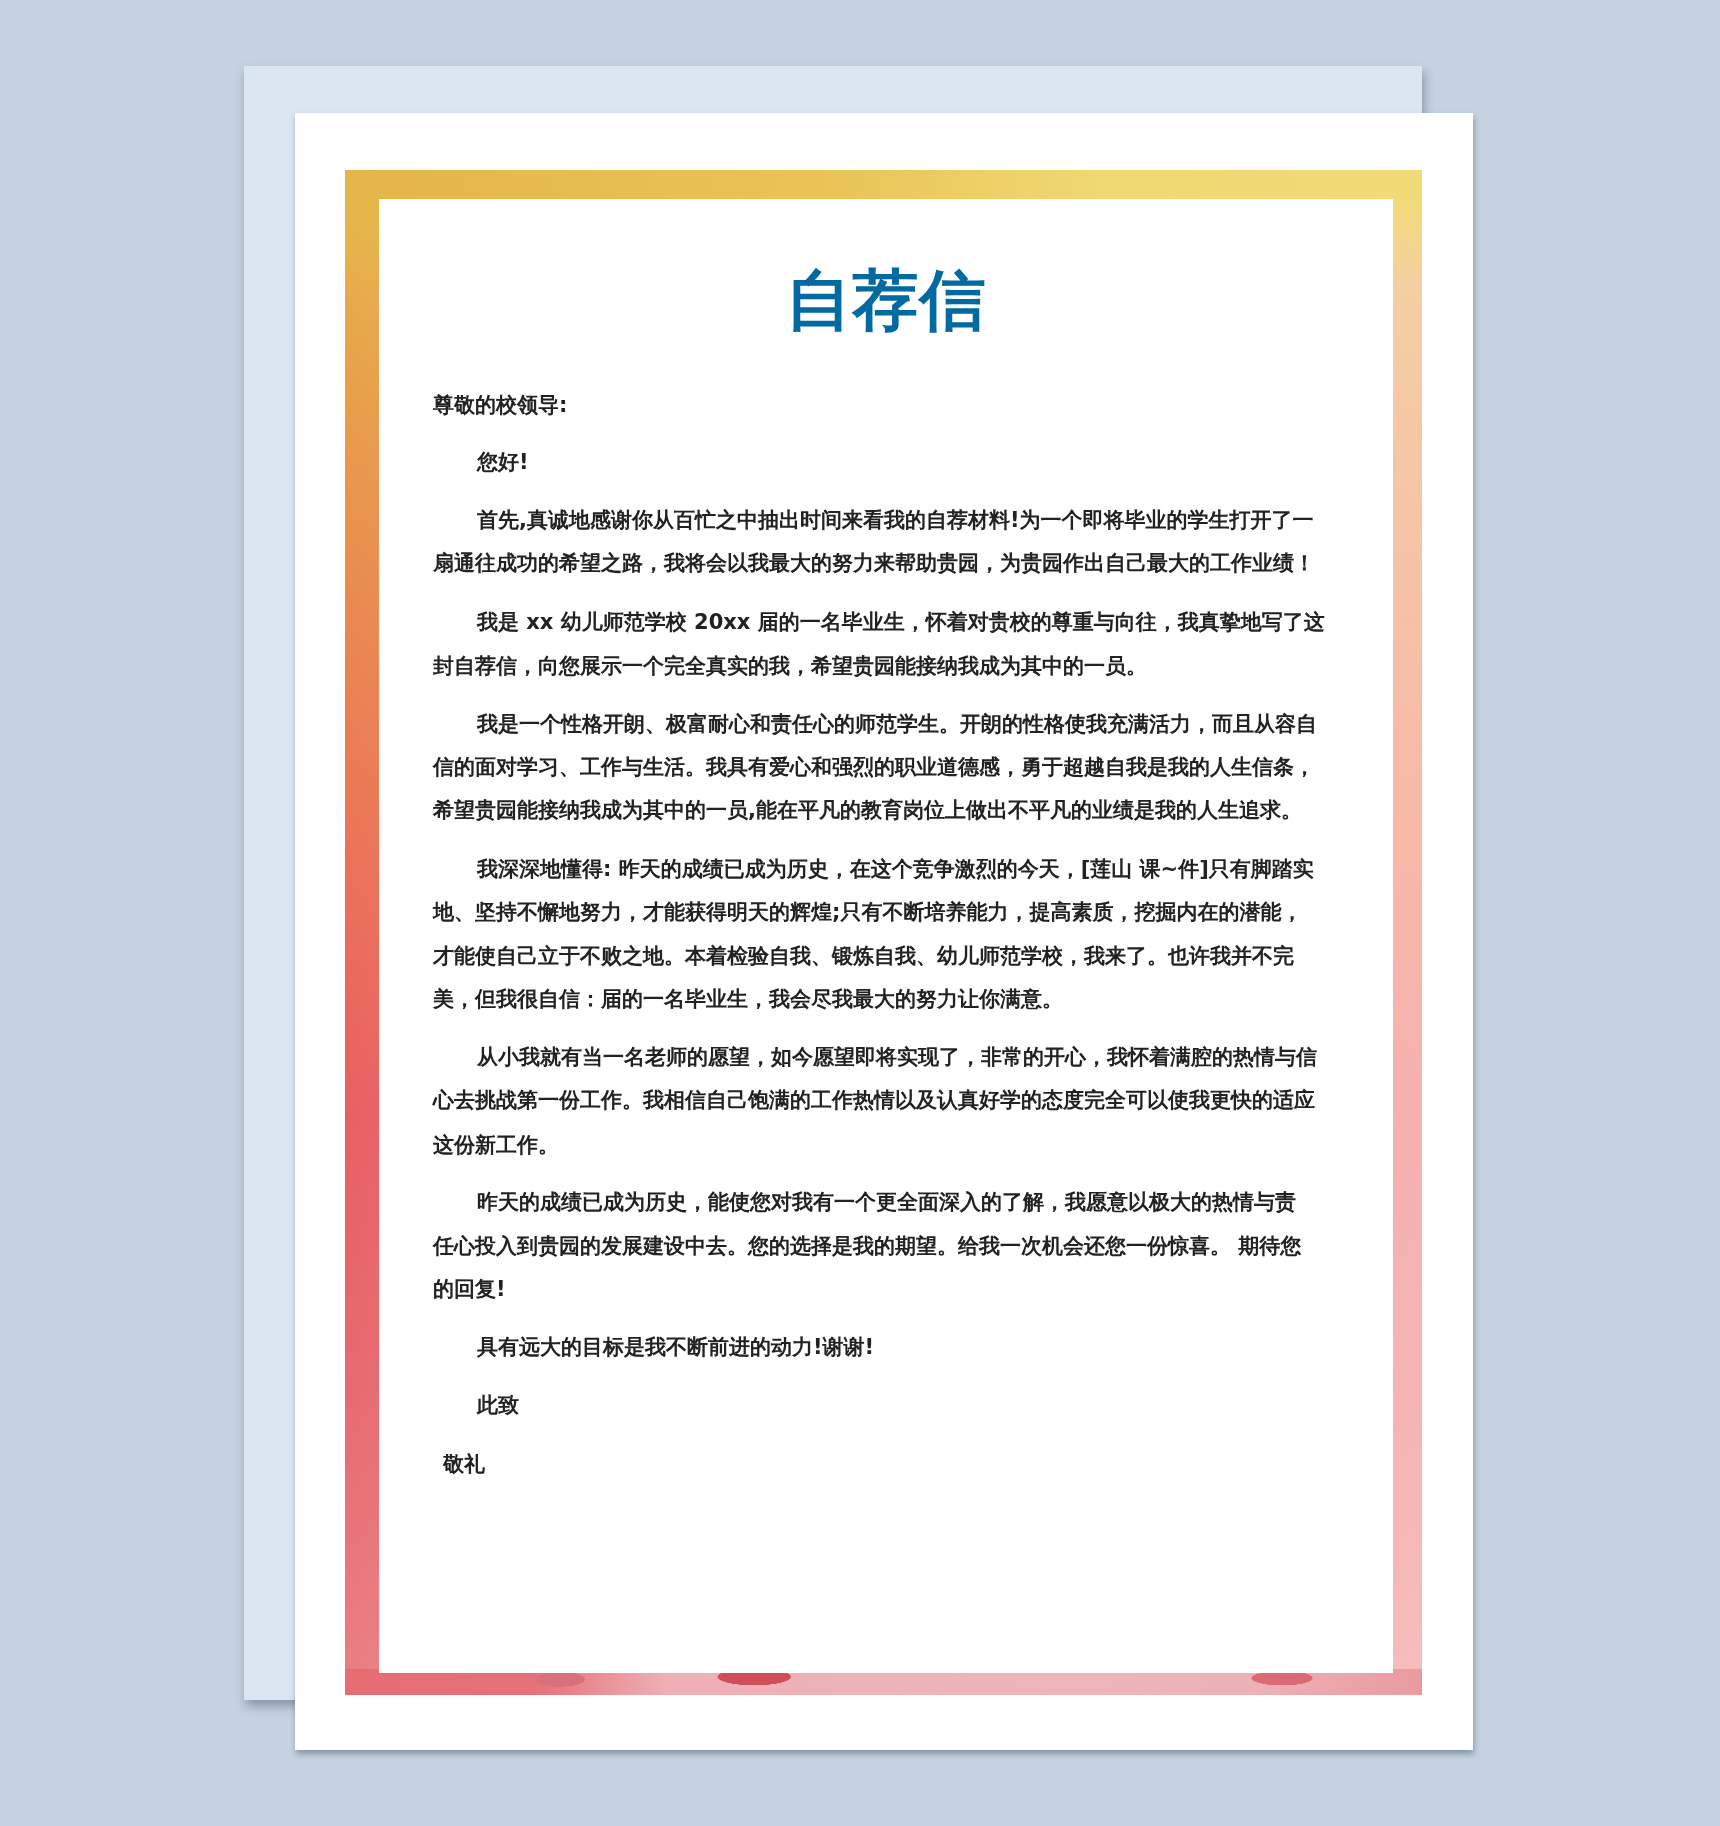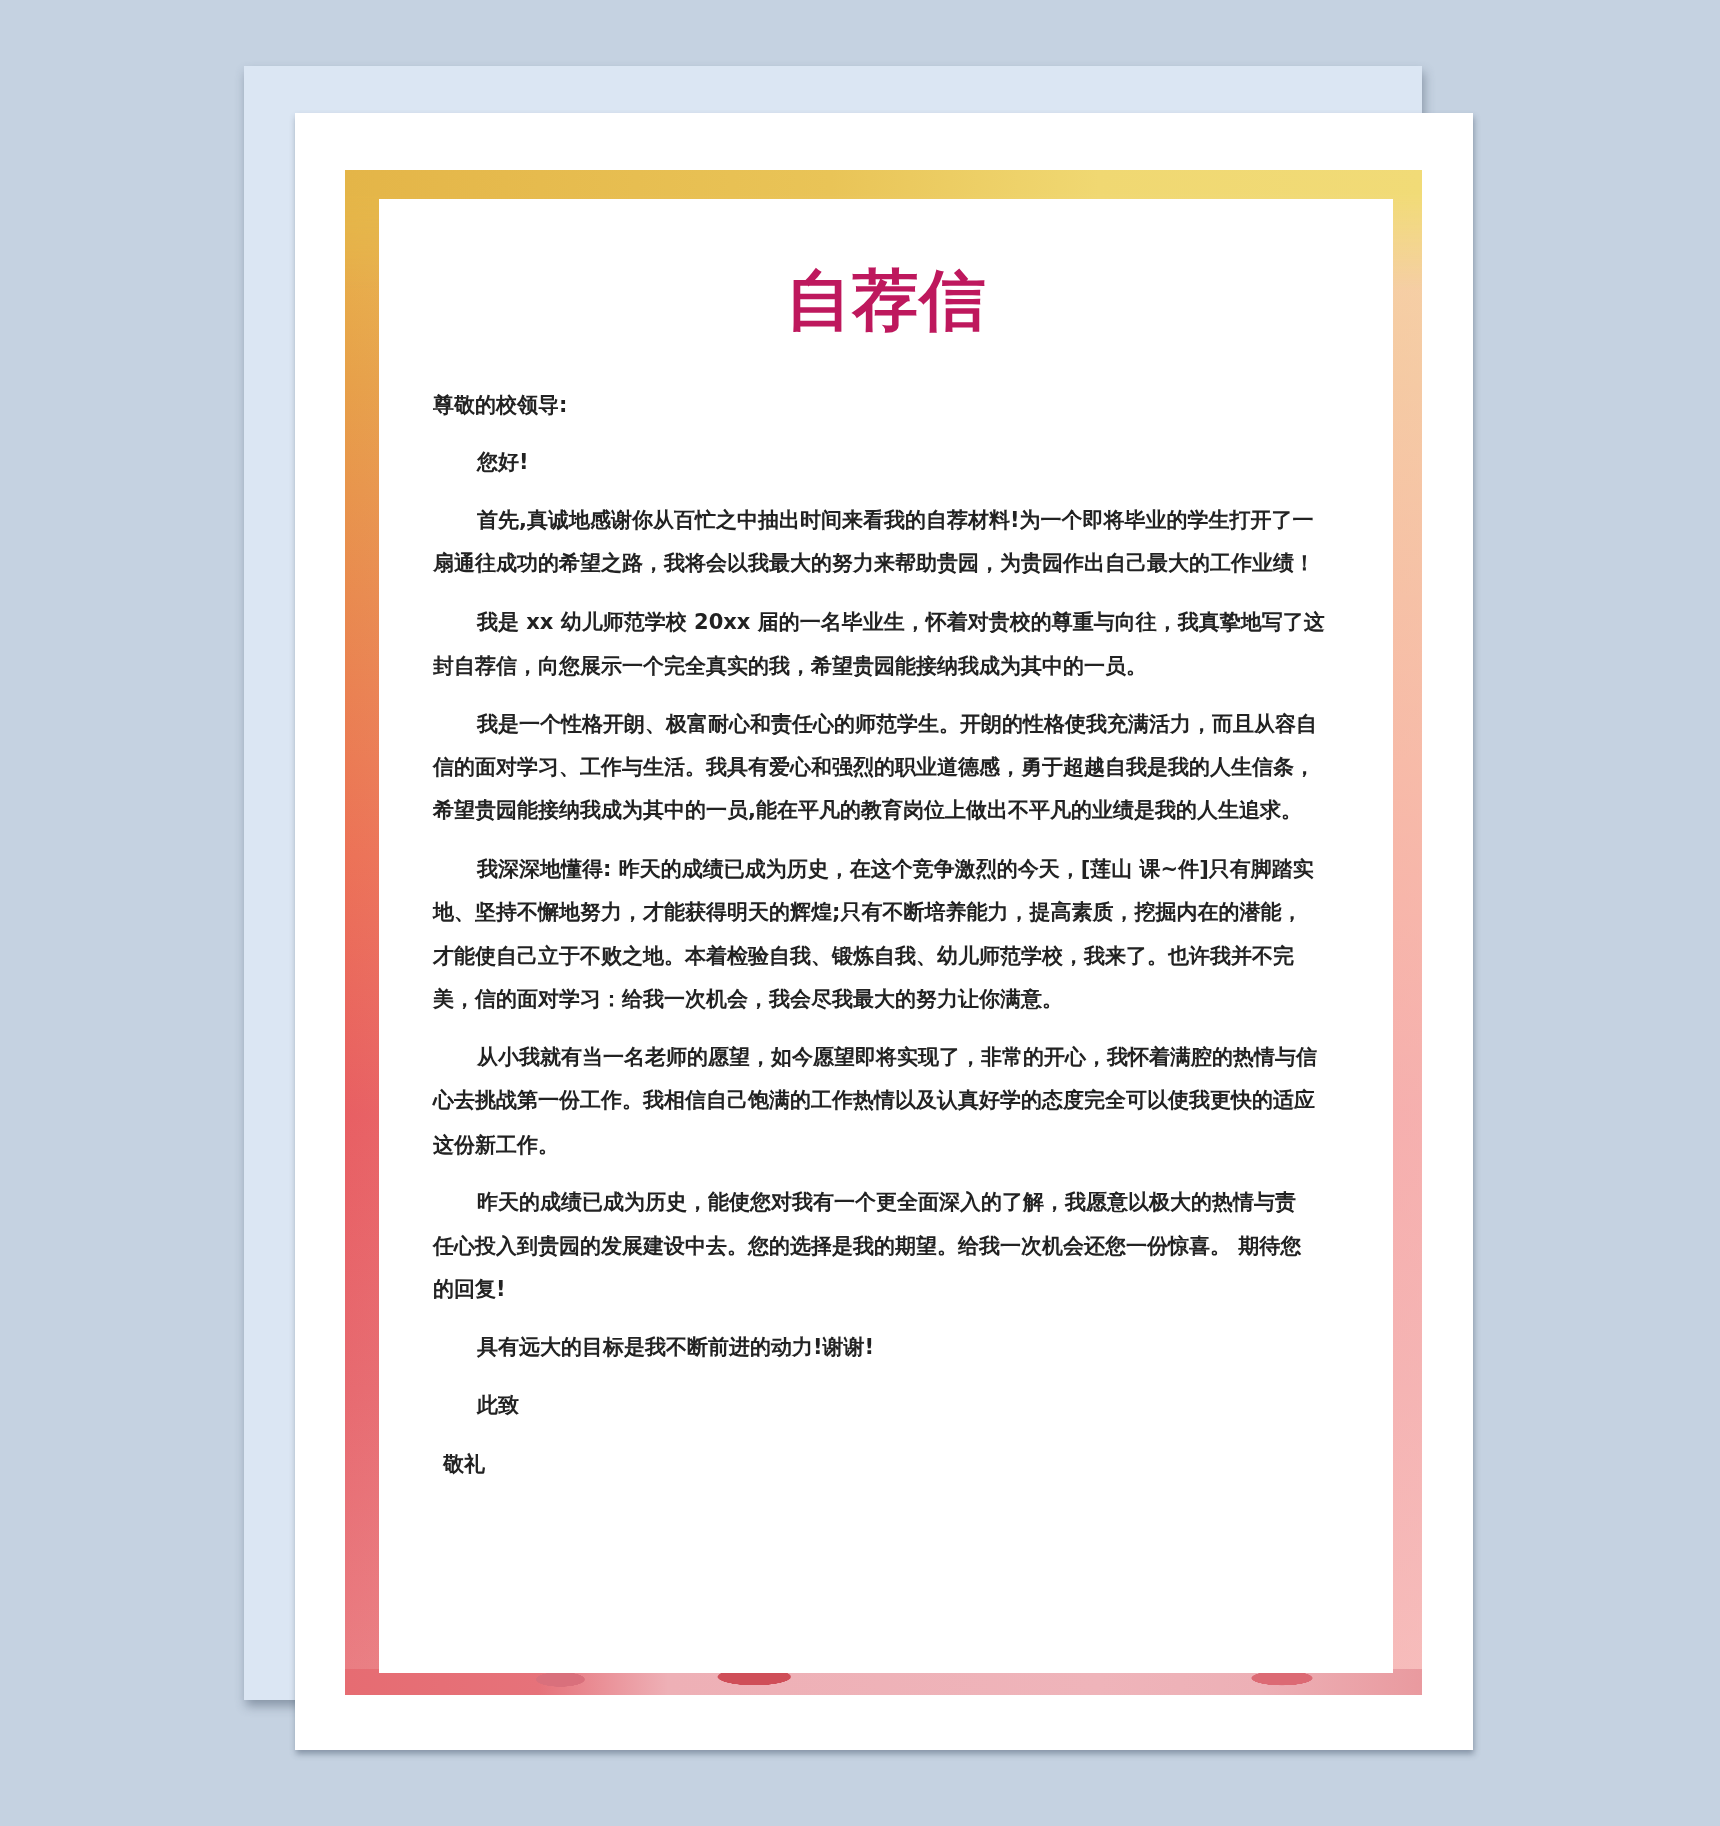--- a/index.html
+++ b/index.html
@@ -48,21 +48,21 @@
     .inner {
       position: absolute; left: 34px; top: 29px;
       width: 1014px; height: 1474px;
       background: #ffffff;
       z-index: 2;
     }
     .title {
       position: absolute; left: 0; right: 0; top: 62px;
       text-align: center;
       font-size: 66px; font-weight: bold;
-      color: #be185d;
+      color: #0369a1;
       letter-spacing: 1px;
       line-height: 80px;
       margin: 0;
     }
     .line {
       position: absolute;
       left: 54px;
       font-size: 21px;
       line-height: 30px;
       color: #222222;
@@ -100,21 +100,21 @@
       <div>
         <p class="line indent" style="top:510px">我是一个性格开朗、极富耐心和责任心的师范学生。开朗的性格使我充满活力，而且从容自</p>
         <p class="line" style="top:553px">信的面对学习、工作与生活。我具有爱心和强烈的职业道德感，勇于超越自我是我的人生信条，</p>
         <p class="line" style="top:596px">希望贵园能接纳我成为其中的一员,能在平凡的教育岗位上做出不平凡的业绩是我的人生追求。</p>
       </div>
 
       <div>
         <p class="line indent" style="top:655px">我深深地懂得: 昨天的成绩已成为历史，在这个竞争激烈的今天，[莲山 课~件]只有脚踏实</p>
         <p class="line" style="top:698px">地、坚持不懈地努力，才能获得明天的辉煌;只有不断培养能力，提高素质，挖掘内在的潜能，</p>
         <p class="line" style="top:742px">才能使自己立于不败之地。本着检验自我、锻炼自我、幼儿师范学校，我来了。也许我并不完</p>
-        <p class="line" style="top:785px">美，信的面对学习：给我一次机会，我会尽我最大的努力让你满意。</p>
+        <p class="line" style="top:785px">美，但我很自信：届的一名毕业生，我会尽我最大的努力让你满意。</p>
       </div>
 
       <div>
         <p class="line indent" style="top:843px">从小我就有当一名老师的愿望，如今愿望即将实现了，非常的开心，我怀着满腔的热情与信</p>
         <p class="line" style="top:886px">心去挑战第一份工作。我相信自己饱满的工作热情以及认真好学的态度完全可以使我更快的适应</p>
         <p class="line" style="top:931px">这份新工作。</p>
       </div>
 
       <div>
         <p class="line indent" style="top:988px">昨天的成绩已成为历史，能使您对我有一个更全面深入的了解，我愿意以极大的热情与责</p>

